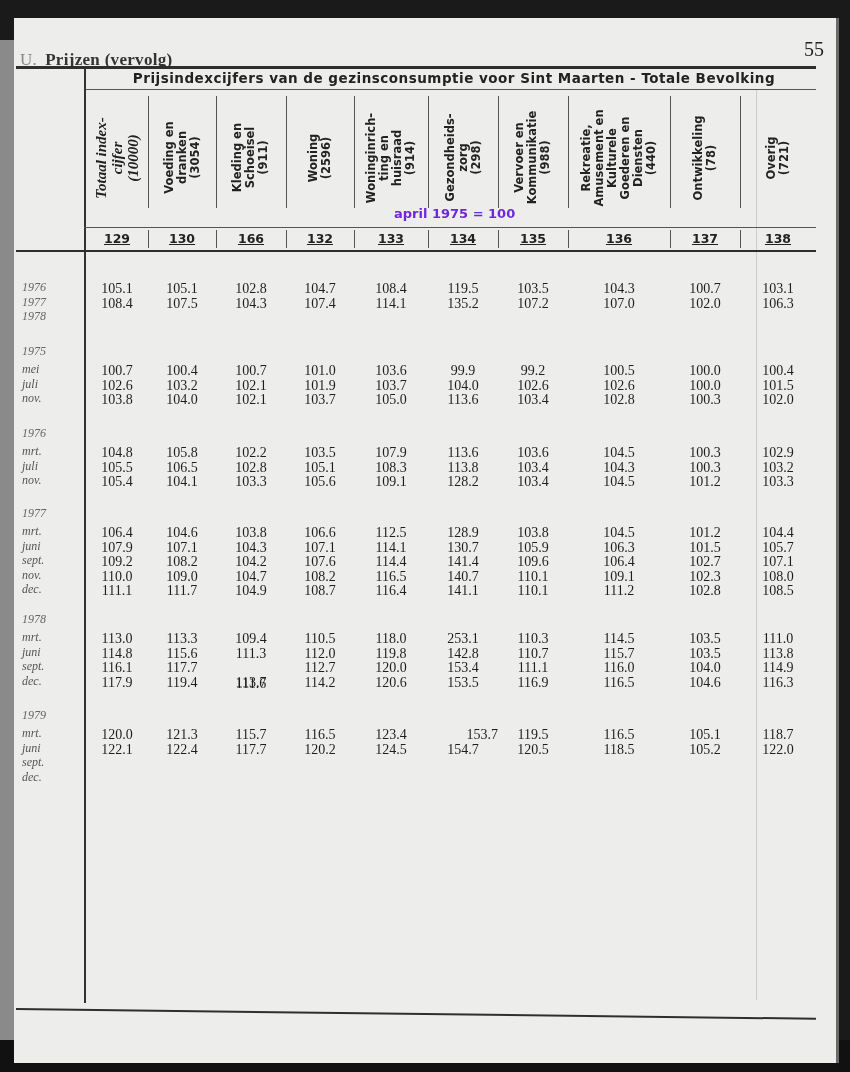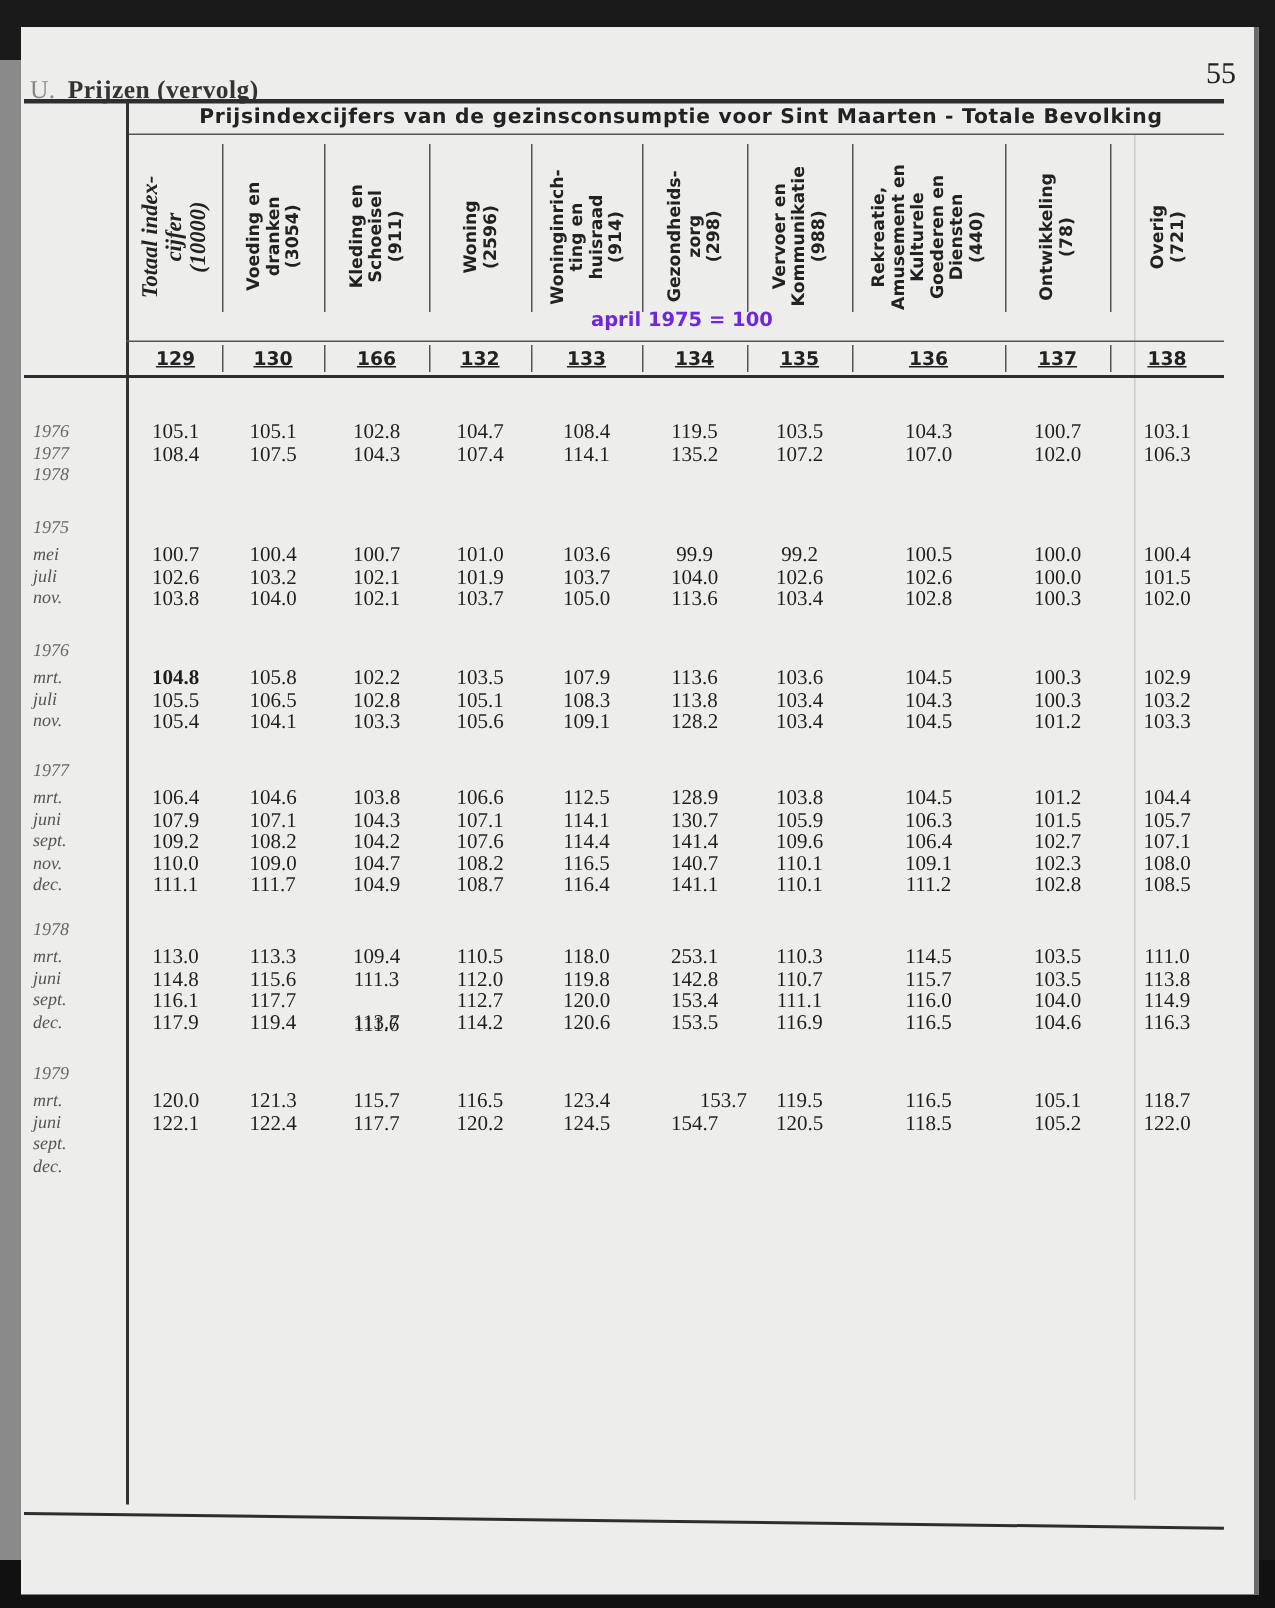--- a/index.html
+++ b/index.html
@@ -189,21 +189,21 @@
       <div class="cell" style="left: 202px; top: 375px;">102.1</div>
       <div class="cell" style="left: 271px; top: 375px;">103.7</div>
       <div class="cell" style="left: 342px; top: 375px;">105.0</div>
       <div class="cell" style="left: 414px; top: 375px;">113.6</div>
       <div class="cell" style="left: 484px; top: 375px;">103.4</div>
       <div class="cell" style="left: 570px; top: 375px;">102.8</div>
       <div class="cell" style="left: 656px; top: 375px;">100.3</div>
       <div class="cell" style="left: 729px; top: 375px;">102.0</div>
       <div class="rowlabel year" style="top: 408px;">1976</div>
       <div class="rowlabel" style="top: 426px;">mrt.</div>
-      <div class="cell" style="left: 68px; top: 428px; font-weight: bold;">104.8</div>
+      <div class="cell" style="left: 68px; top: 428px;">104.8</div>
       <div class="cell" style="left: 133px; top: 428px;">105.8</div>
       <div class="cell" style="left: 202px; top: 428px;">102.2</div>
       <div class="cell" style="left: 271px; top: 428px;">103.5</div>
       <div class="cell" style="left: 342px; top: 428px;">107.9</div>
       <div class="cell" style="left: 414px; top: 428px;">113.6</div>
       <div class="cell" style="left: 484px; top: 428px;">103.6</div>
       <div class="cell" style="left: 570px; top: 428px;">104.5</div>
       <div class="cell" style="left: 656px; top: 428px;">100.3</div>
       <div class="cell" style="left: 729px; top: 428px;">102.9</div>
       <div class="rowlabel" style="top: 440.5px;">juli</div>

